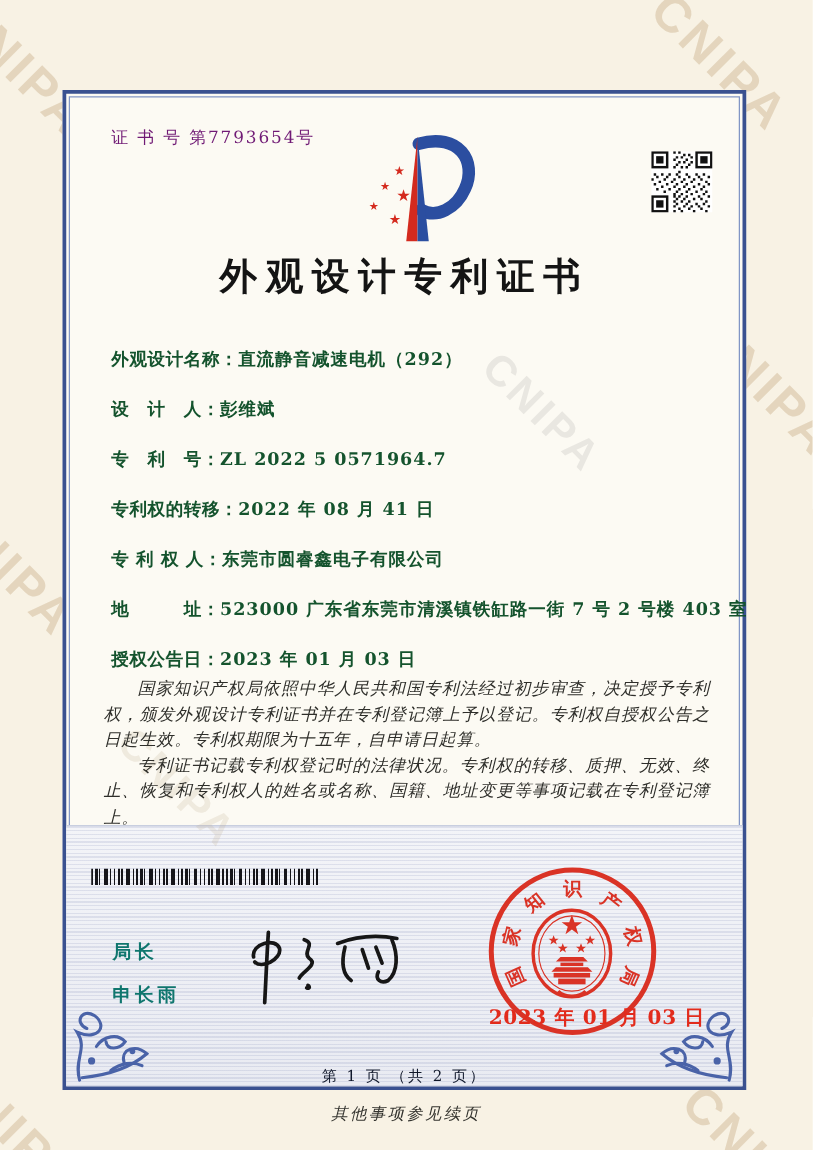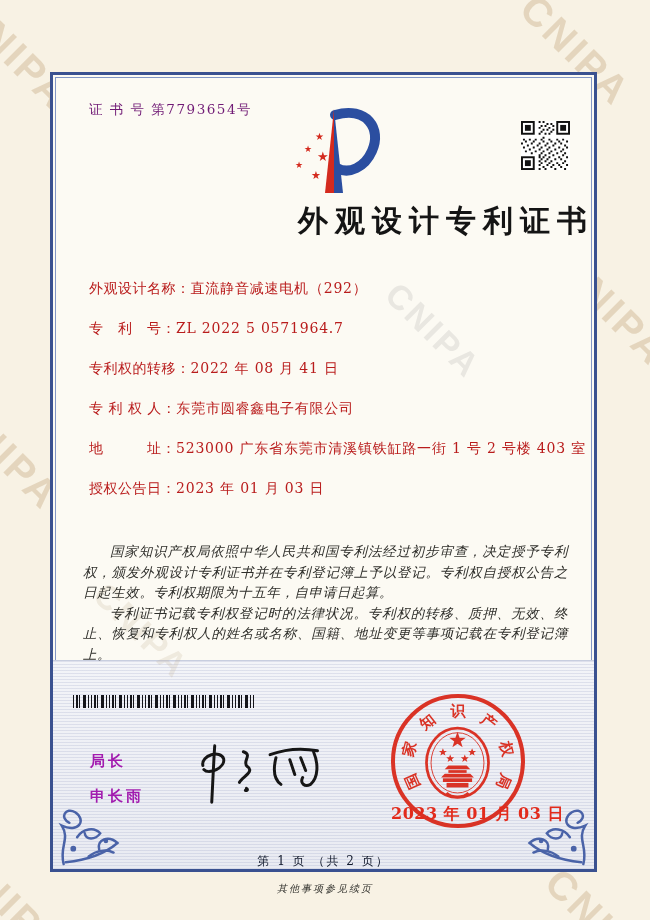--- a/index.html
+++ b/index.html
@@ -40,27 +40,27 @@
   }
 
   
   .cert-no{
     position:absolute;left:36px;top:26px;
     font-size:13.5px;letter-spacing:1.5px;color:#701a75;
   }
   .logo{position:absolute;left:222px;top:30px;width:110px;height:94px;}
   .qr{position:absolute;left:468px;top:46px;width:49px;height:49px;}
   .cert-title{
-    position:absolute;left:0;right:0;top:126px;text-align:right;
+    position:absolute;left:0;right:0;top:126px;text-align:center;
     font-size:30px;font-weight:bold;letter-spacing:7px;color:#141414;
   }
 
   
   .fields{position:absolute;left:36px;right:18px;top:204px;font-size:14px;}
-  .frow{margin-bottom:21px;line-height:19px;white-space:nowrap;letter-spacing:0.5px;color:#b91c1c;}
+  .frow{margin-bottom:21px;line-height:19px;white-space:nowrap;letter-spacing:0.5px;color:#14532d;font-weight:bold;}
   .frow.double{display:flex;flex-direction:column;}
   .pair2{margin-left:16px;}
   .fvalue{letter-spacing:0.8px;}
 
   
   .paras{
     position:absolute;left:30px;right:26px;top:466px;
     font-size:13.5px;line-height:20.5px;font-style:italic;
     letter-spacing:0.6px;color:#2e2e2a;text-align:justify;
   }
@@ -72,21 +72,21 @@
     background:repeating-linear-gradient(90deg,
       #15151a 0 1px, transparent 1px 3px,
       #15151a 3px 5px, transparent 5px 6px,
       #15151a 6px 7px, transparent 7px 10px,
       #15151a 10px 13px, transparent 13px 15px,
       #15151a 15px 16px, transparent 16px 18px);
   }
   .director-label,.director-name{
     position:absolute;left:37px;
     font-family:"DejaVu Sans","Liberation Sans",sans-serif;
-    font-weight:bold;font-size:15px;letter-spacing:3px;color:#a21caf;
+    font-weight:bold;font-size:15px;letter-spacing:3px;color:#0f766e;
   }
   .director-label{top:677px;}
   .director-name{top:712px;}
   .signature{position:absolute;left:138px;top:666px;width:168px;height:66px;}
 
   
   .seal{
     position:absolute;left:338px;top:619px;width:134px;height:134px;
     border:4.5px solid #d9291b;border-radius:50%;box-sizing:border-box;
     opacity:0.95;
@@ -109,21 +109,21 @@
   .flourish.fl-left{left:3px;}
   .flourish.fl-right{right:3px;transform:scaleX(-1);}
 
   
   .page-info{
     position:absolute;left:0;right:0;top:778px;text-align:center;
     font-size:12px;letter-spacing:2px;color:#0f172a;
   }
   .continuation{
     position:absolute;left:0;right:0;top:882px;text-align:center;
-    font-size:10px;font-style:italic;letter-spacing:2px;color:#33332e;
+    font-size:13px;font-style:italic;letter-spacing:2px;color:#33332e;
   }
 </style>
 </head>
 <body>
 
 <div class="wm" style="left:-18px;top:-10px;">CNIPA</div>
 <div class="wm" style="left:543px;top:-14px;">CNIPA</div>
 <div class="wm" style="left:580px;top:246px;">CNIPA</div>
 <div class="wm" style="left:-28px;top:390px;">CNIPA</div>
 <div class="wm" style="left:-24px;top:840px;">CNIPA</div>
@@ -170,30 +170,33 @@
     </g>
   </svg>
 
   <div class="cert-title">外观设计专利证书</div>
 
   <div class="fields">
     <div class="frow">
       <span class="flabel">外观设计名称：</span><span class="fvalue">直流静音减速电机（292）</span>
     </div>
     <div class="frow">
+      <span class="flabel">设　计　人：</span><span class="fvalue">彭维斌</span>
+    </div>
+    <div class="frow">
       <span class="flabel">专　利　号：</span><span class="fvalue">ZL 2022 5 0571964.7</span>
     </div>
     <div class="frow">
       <span class="flabel">专利权的转移：</span><span class="fvalue">2022 年 08 月 41 日</span>
     </div>
     <div class="frow">
       <span class="flabel">专 利 权 人：</span><span class="fvalue">东莞市圆睿鑫电子有限公司</span>
     </div>
     <div class="frow">
-      <span class="flabel">地　　　址：</span><span class="fvalue">523000 广东省东莞市清溪镇铁缸路一街 1 号 2 号楼 403 室</span>
+      <span class="flabel">地　　　址：</span><span class="fvalue">523000 广东省东莞市清溪镇铁缸路一街 7 号 2 号楼 403 室</span>
     </div>
     <div class="frow double">
       <span>
         <span class="flabel">授权公告日：</span><span class="fvalue">2023 年 01 月 03 日</span>
       </span>
     </div>
   </div>
 
   <div class="paras">
     <p>国家知识产权局依照中华人民共和国专利法经过初步审查，决定授予专利权，颁发外观设计专利证书并在专利登记簿上予以登记。专利权自授权公告之日起生效。专利权期限为十五年，自申请日起算。</p>

